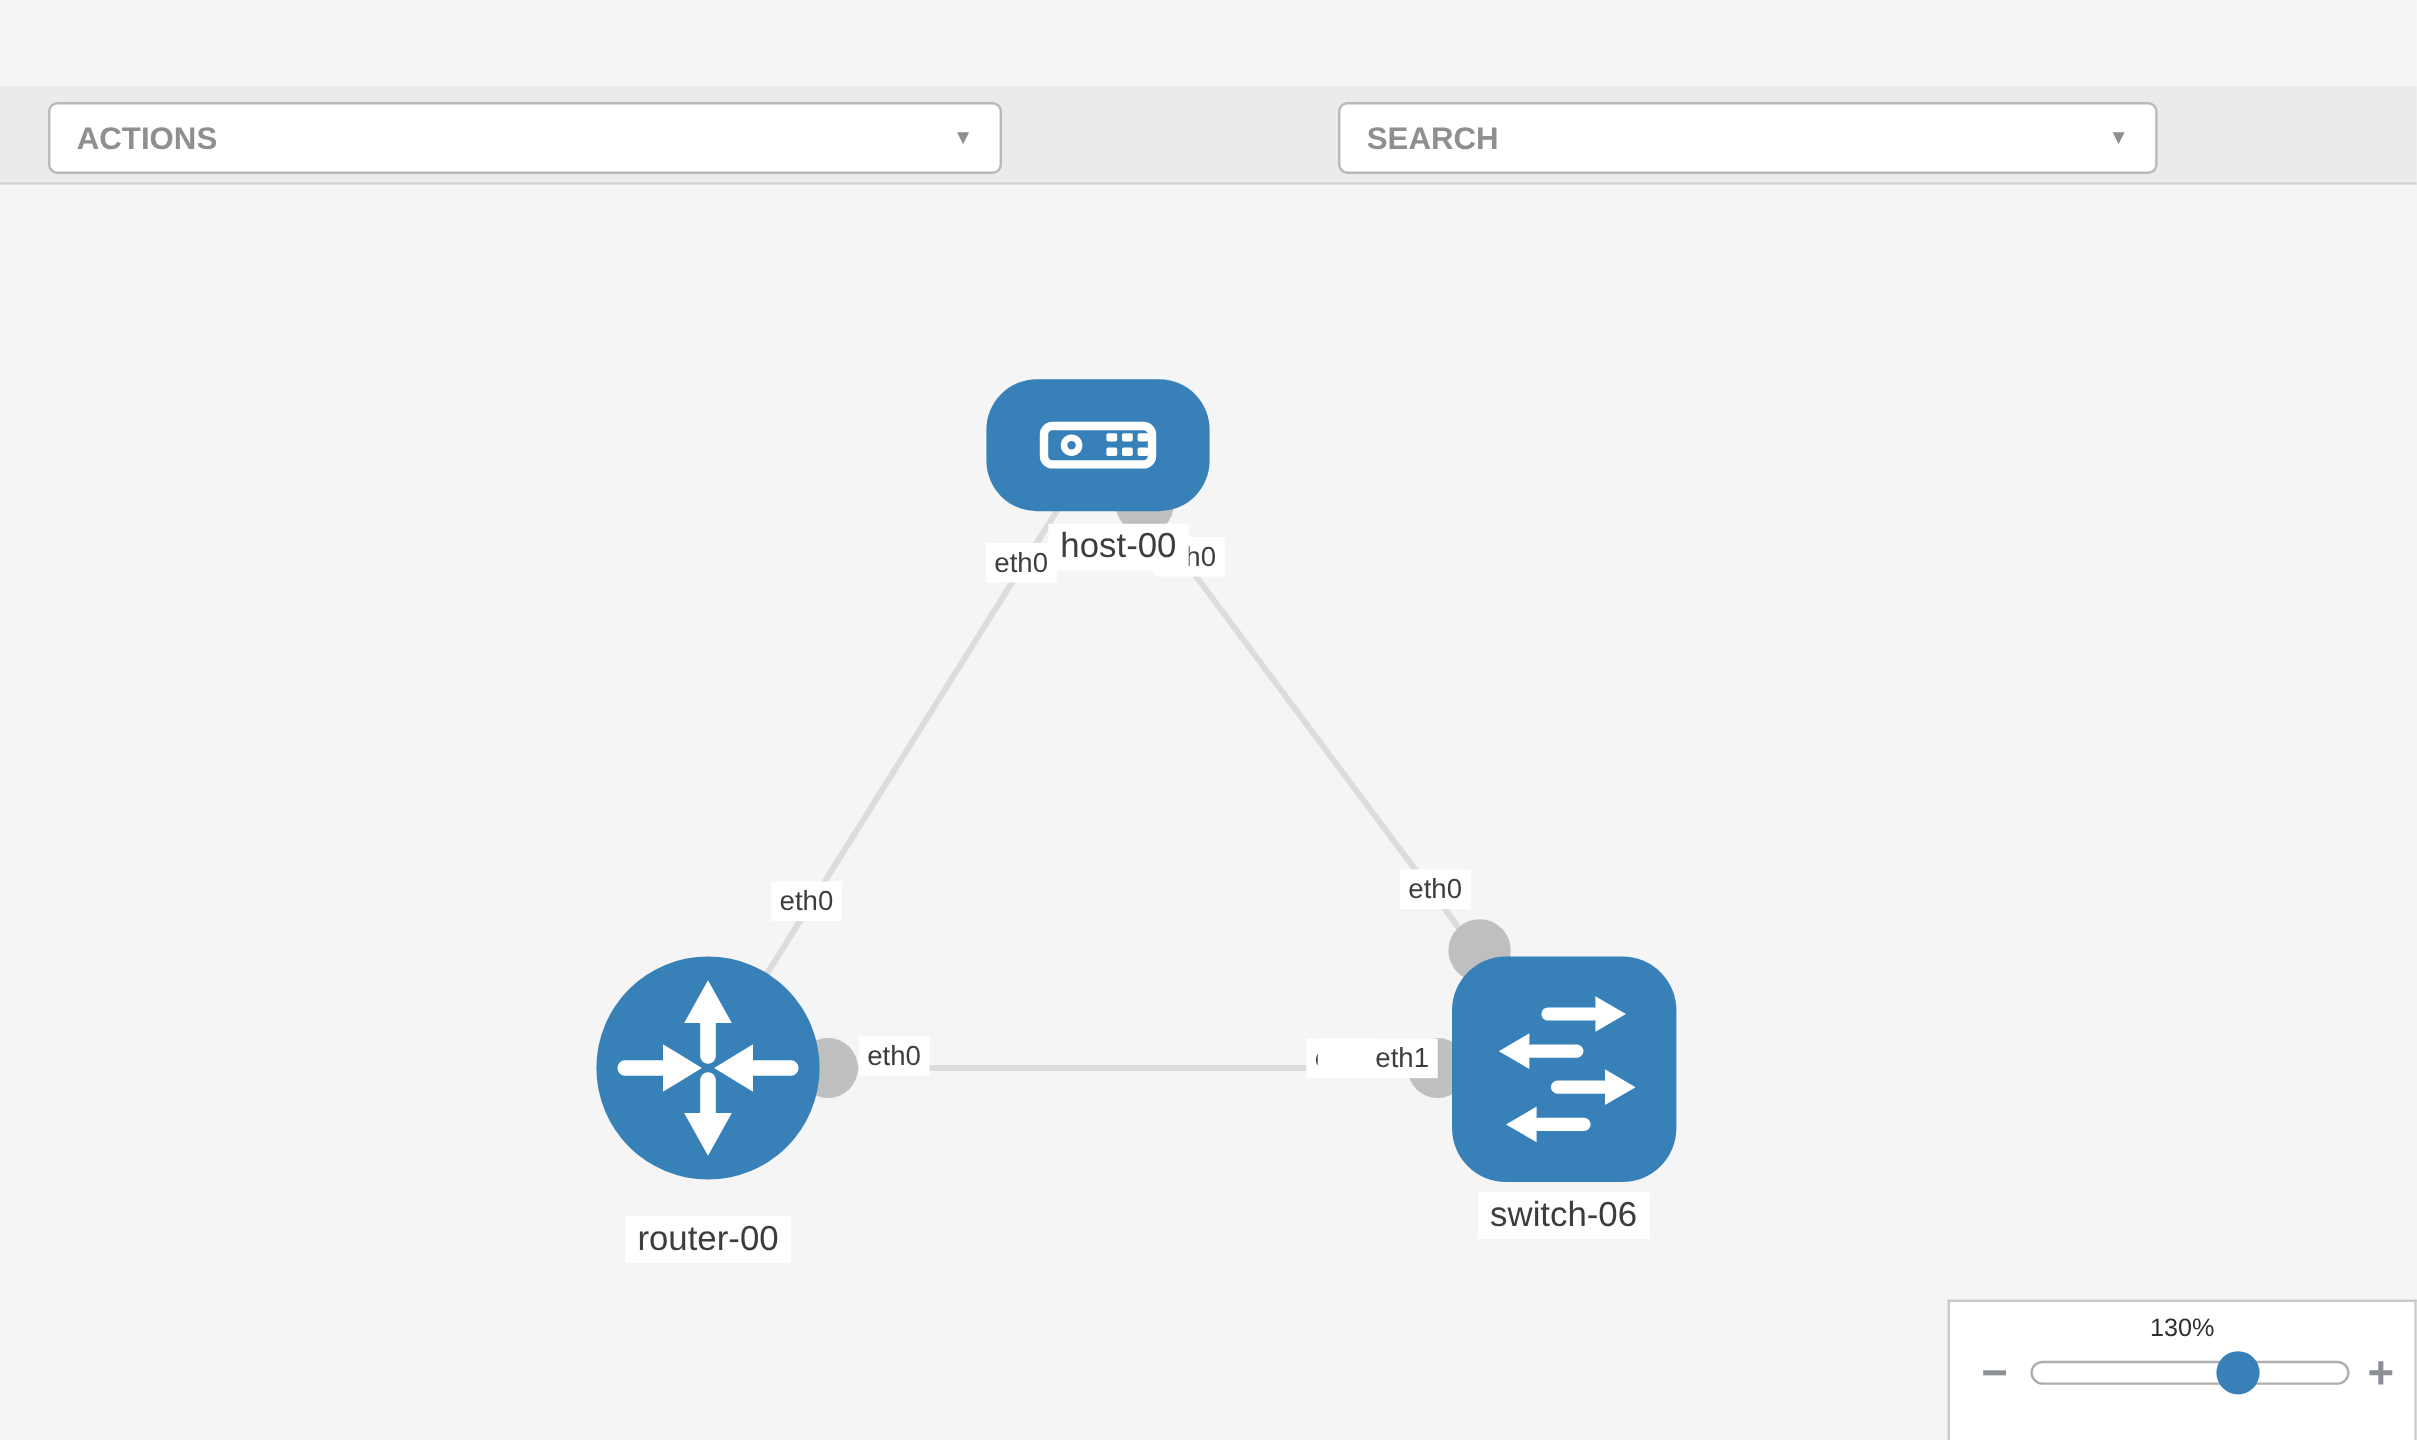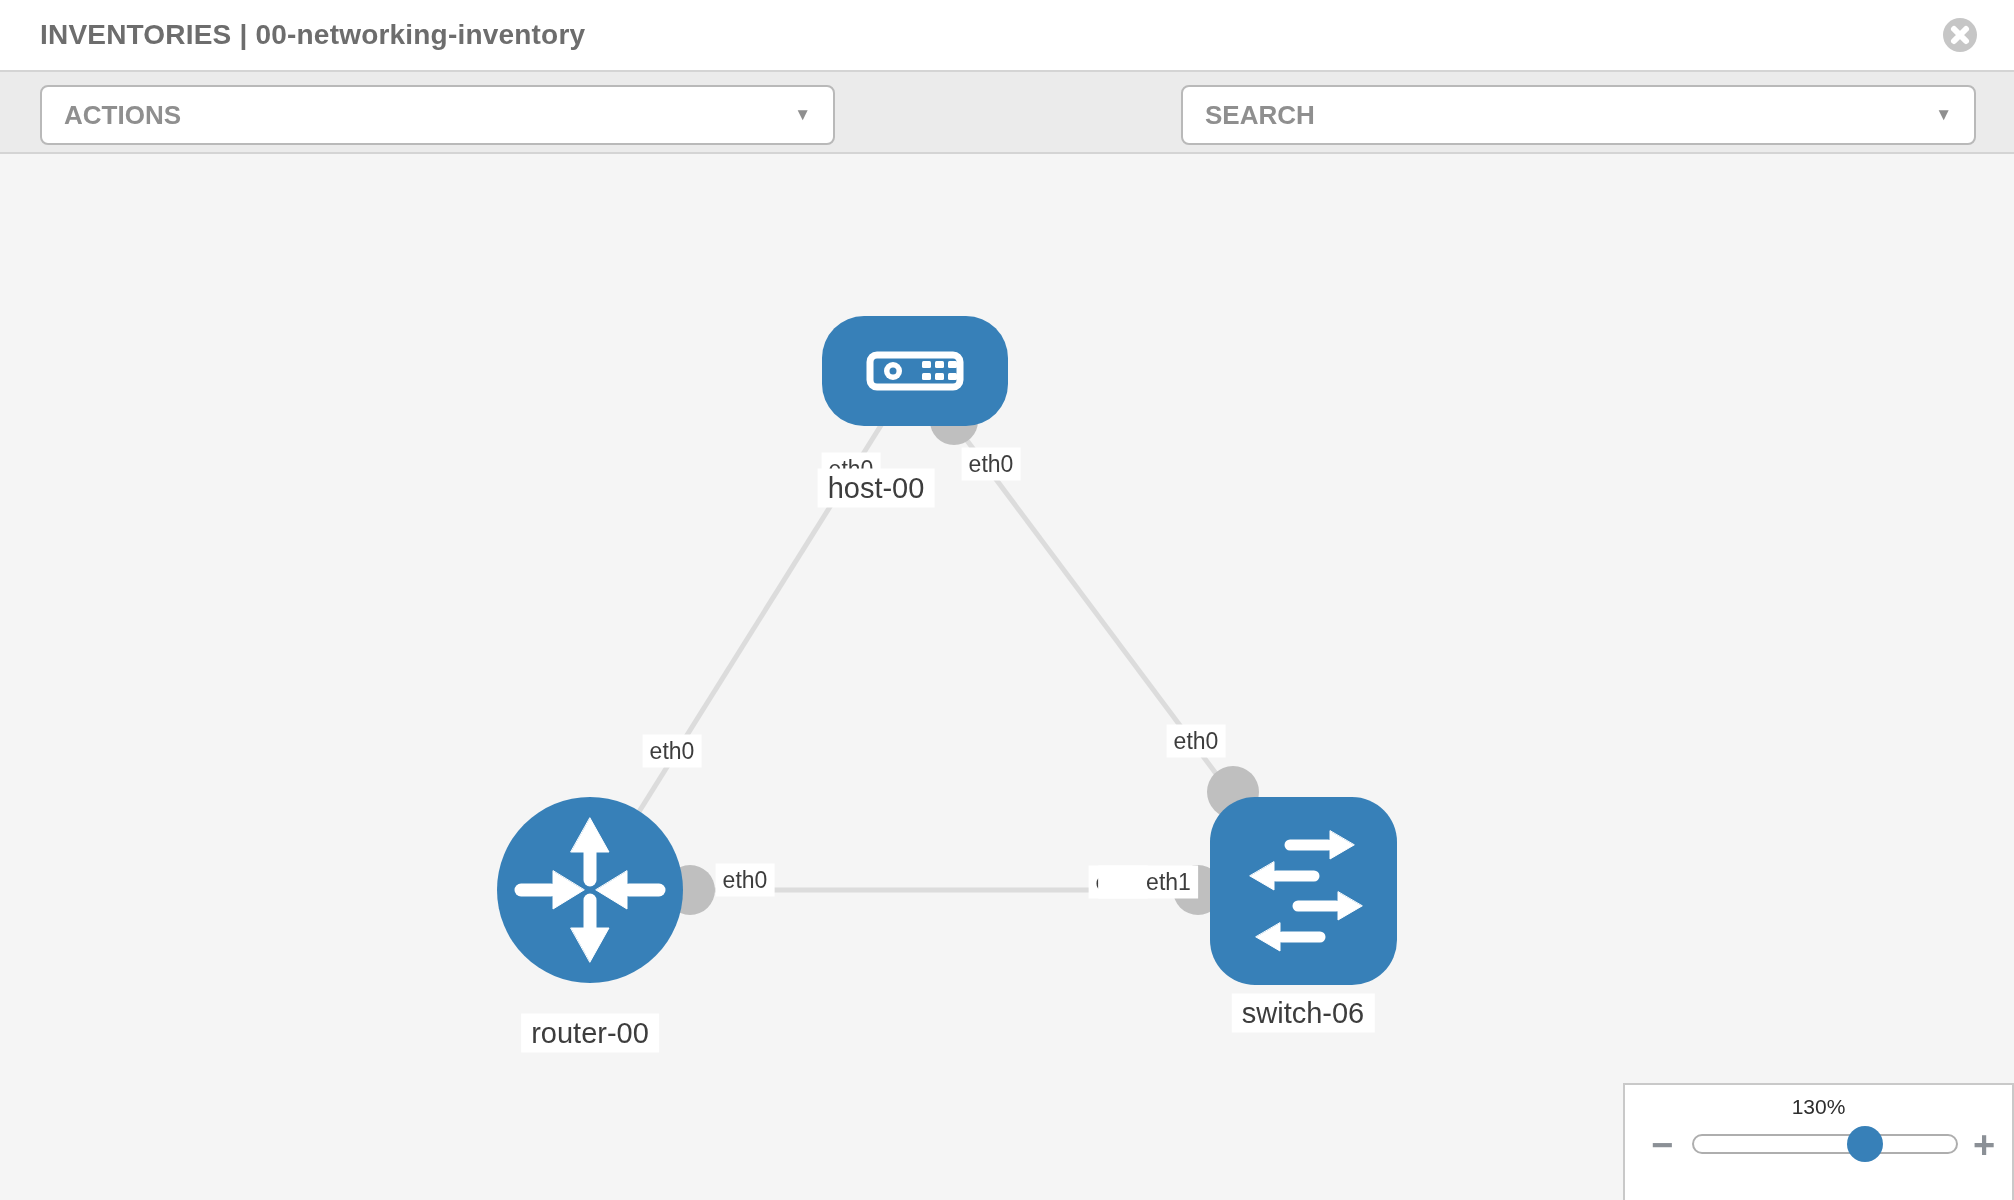--- a/index.html
+++ b/index.html
@@ -42,27 +42,20 @@
   .zoom-track{position:absolute;left:67px;top:49px;width:266px;height:20px;background:#ffffff;
               border:2px solid #aeaeae;border-radius:12px;box-sizing:border-box;cursor:pointer;}
   .zoom-thumb{position:absolute;left:153px;top:-10px;width:36px;height:36px;border-radius:50%;
               background:#3780b8;cursor:grab;}
 </style>
 </head>
 <body>
 
 <div id="app">
 
-  <div class="titlebar">
-    <div class="title">INVENTORIES | 00-networking-inventory</div>
-    <svg class="close-btn" width="36" height="36" viewBox="0 0 36 36">
-      <circle cx="18" cy="18" r="17" fill="#c6c6c6"></circle>
-      <path d="M12 12 L24 24 M24 12 L12 24" stroke="#ffffff" stroke-width="6" stroke-linecap="round"></path>
-    </svg>
-  </div>
 
   <div class="toolbar">
     <div class="select-box" style="left:40px;width:795px;">
       <span class="sel-label">ACTIONS</span>
       <span class="caret">▼</span>
     </div>
 
     <svg class="tool-icon" style="left:1037px;top:87px;" width="56" height="56" viewBox="-28 -28 56 56">
       <g transform="rotate(45)">
         <circle cx="0" cy="-13" r="10.5" fill="#828a94"></circle>
@@ -74,21 +67,21 @@
 
     <svg class="tool-icon" style="left:1105px;top:89px;" width="56" height="56" viewBox="-28 -28 56 56">
       <g transform="rotate(-45)">
         <circle cx="0" cy="-12" r="7.5" fill="none" stroke="#828a94" stroke-width="5.5"></circle>
         <rect x="-3" y="-5" width="6" height="25" fill="#828a94"></rect>
         <rect x="0" y="9" width="9.5" height="5.5" fill="#828a94"></rect>
         <rect x="0" y="15" width="7" height="5" fill="#828a94"></rect>
       </g>
     </svg>
 
-    <div class="select-box" style="left:1181px;width:795px;">
+    <div class="select-box" style="left:1115px;width:683px;">
       <span class="sel-label">SEARCH</span>
       <span class="caret">▼</span>
     </div>
   </div>
 
   <div class="canvas">
     <svg width="2014" height="1046" viewBox="0 0 2014 1046">
 
       <line x1="915" y1="217" x2="590" y2="736" stroke="#dcdcdc" stroke-width="5"></line>
       <line x1="915" y1="217" x2="1303" y2="736" stroke="#dcdcdc" stroke-width="5"></line>
@@ -144,21 +137,21 @@
     </svg>
 
     <div class="graph-label eth-label" style="left:851px;top:315px;">eth0</div>
     <div class="graph-label eth-label" style="left:991px;top:310px;">eth0</div>
     <div class="graph-label eth-label" style="left:672px;top:597px;">eth0</div>
     <div class="graph-label eth-label" style="left:1196px;top:587px;">eth0</div>
     <div class="graph-label eth-label" style="left:745px;top:726px;">eth0</div>
     <div class="graph-label eth-label" style="left:1118px;top:728px;">eth0</div>
     <div class="graph-label eth-label" style="left:1148px;top:728px;padding-left:48px;">eth1</div>
 
-    <div class="graph-label node-label" style="left:876px;top:302px;margin-top:32px;">host-00</div>
+    <div class="graph-label node-label" style="left:932px;top:302px;">host-00</div>
     <div class="graph-label node-label" style="left:590px;top:859px;margin-top:20px;">router-00</div>
     <div class="graph-label node-label" style="left:1303px;top:859px;">switch-06</div>
   </div>
 
   <div class="zoom-panel">
     <div class="zoom-level">130%</div>
     <div class="zoom-minus">−</div>
     <div class="zoom-track">
       <div class="zoom-thumb"></div>
     </div>

